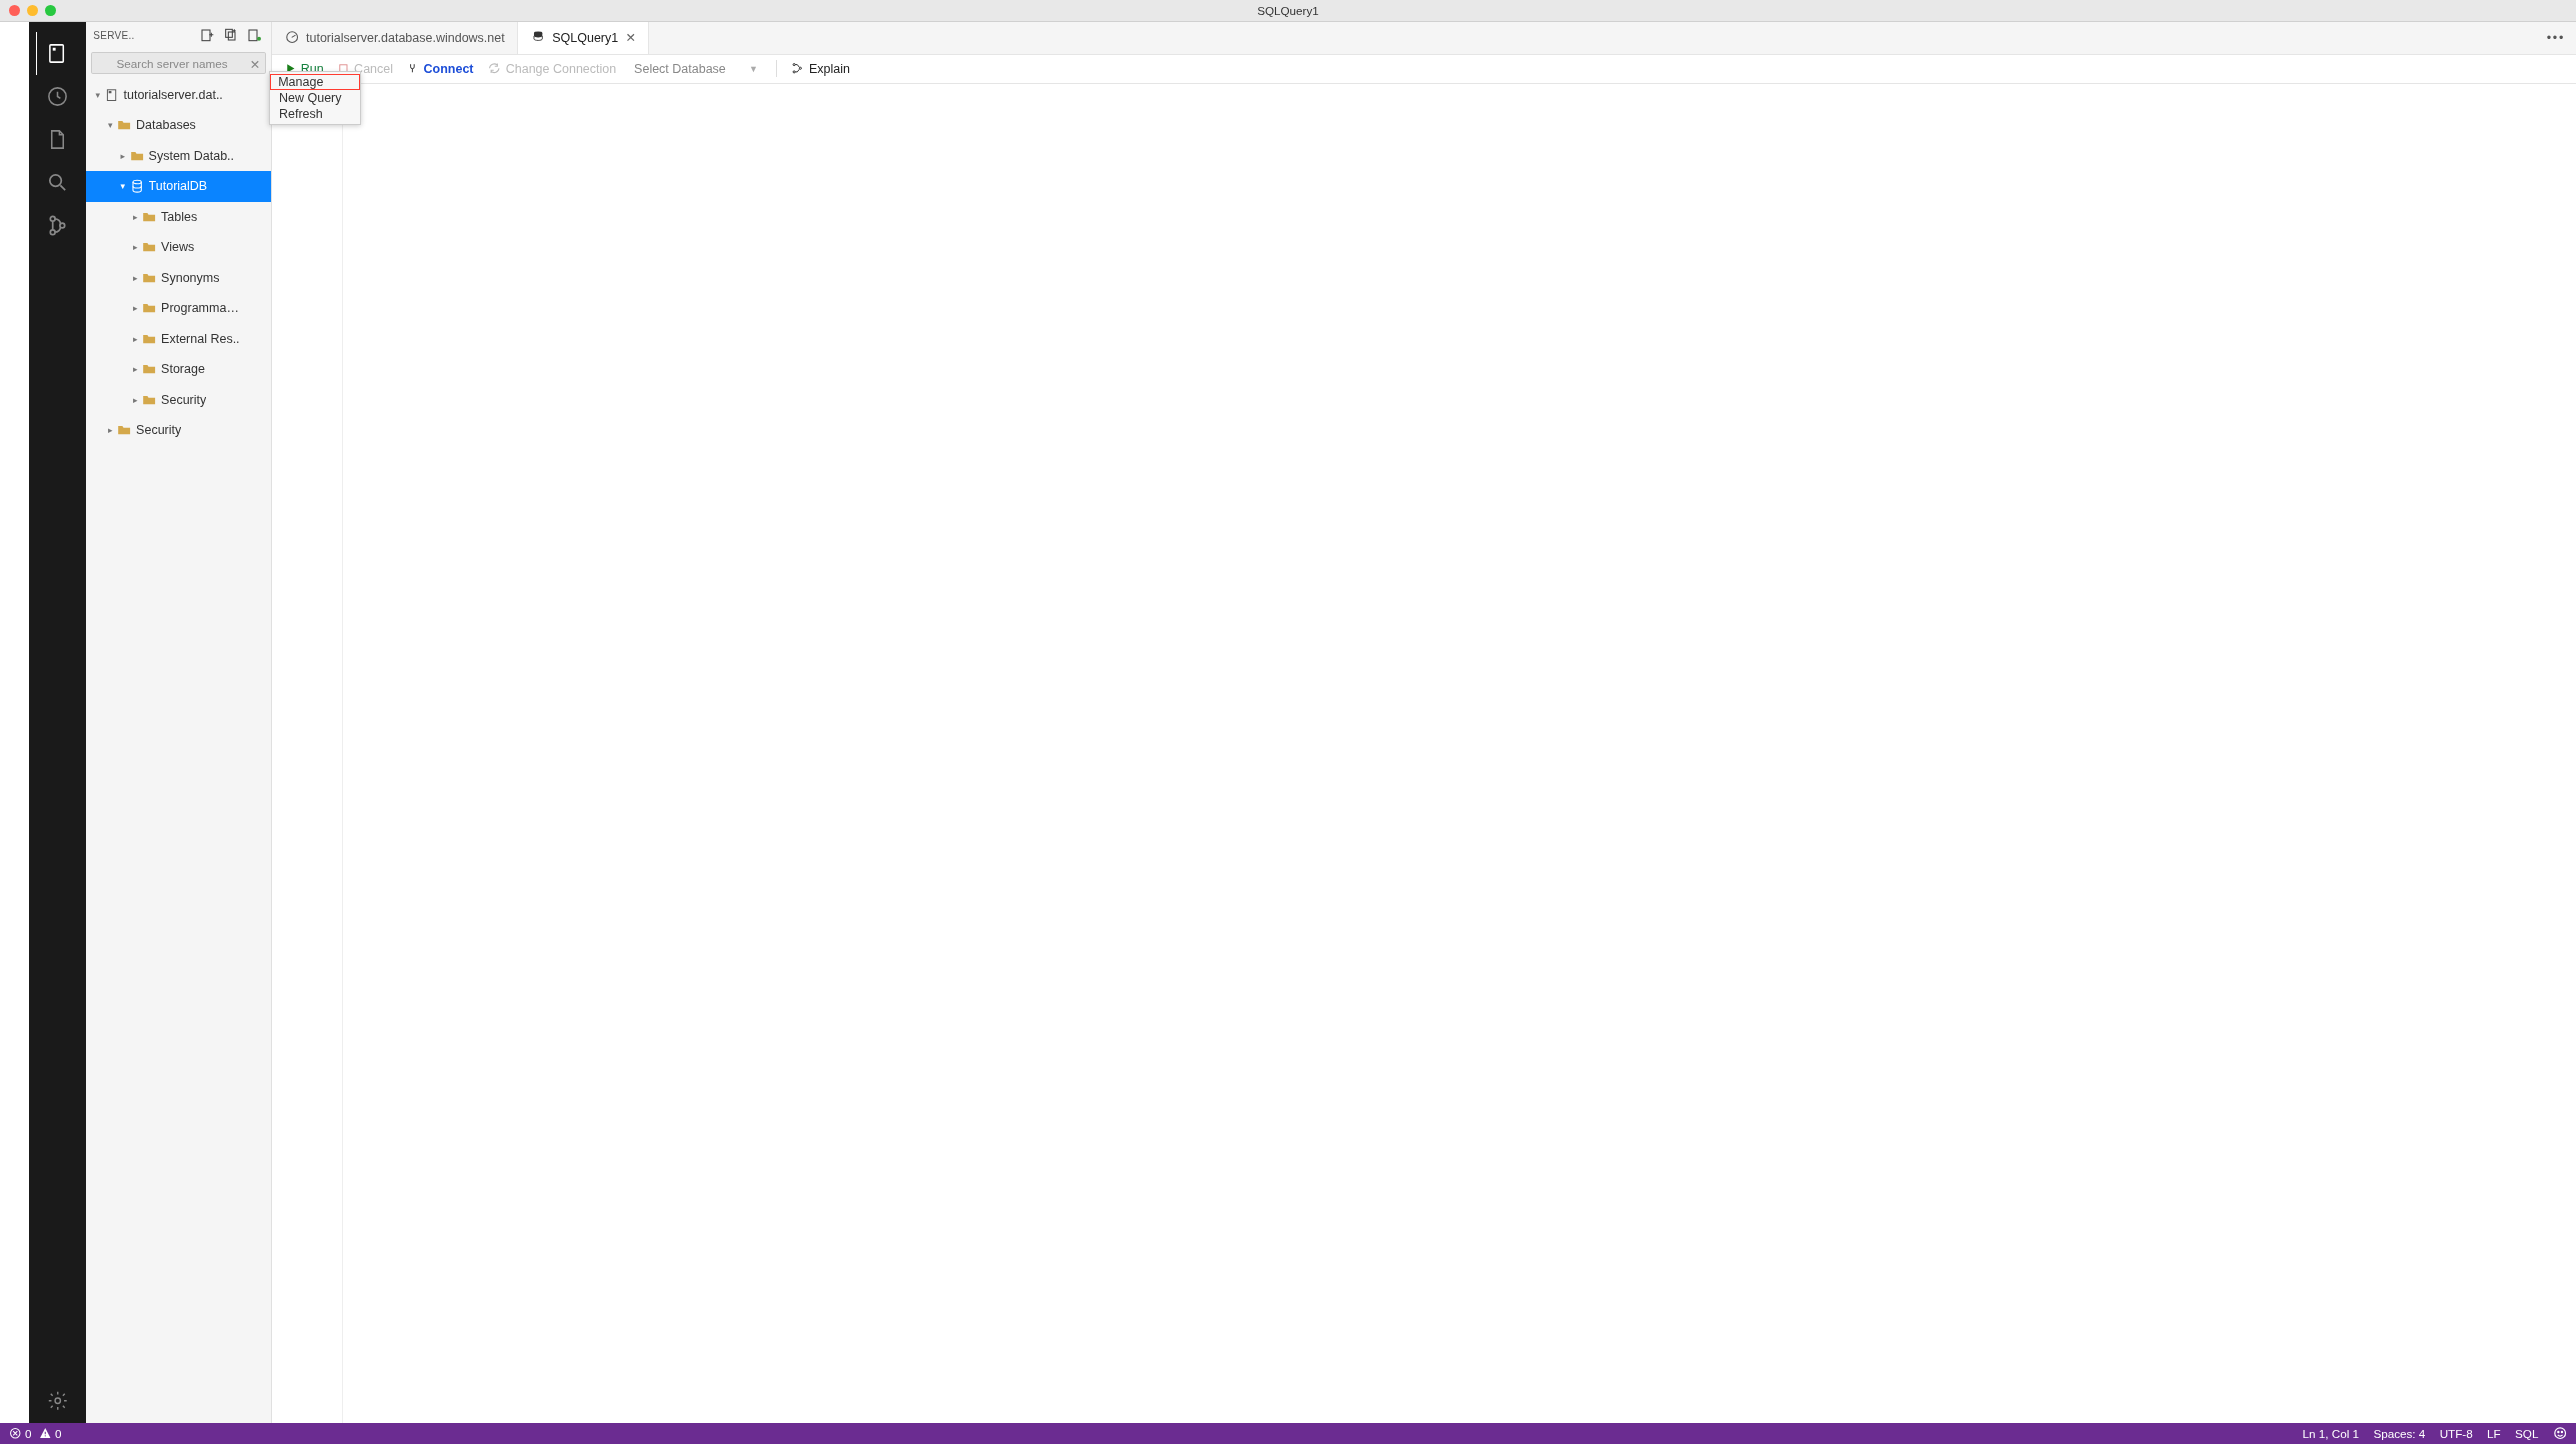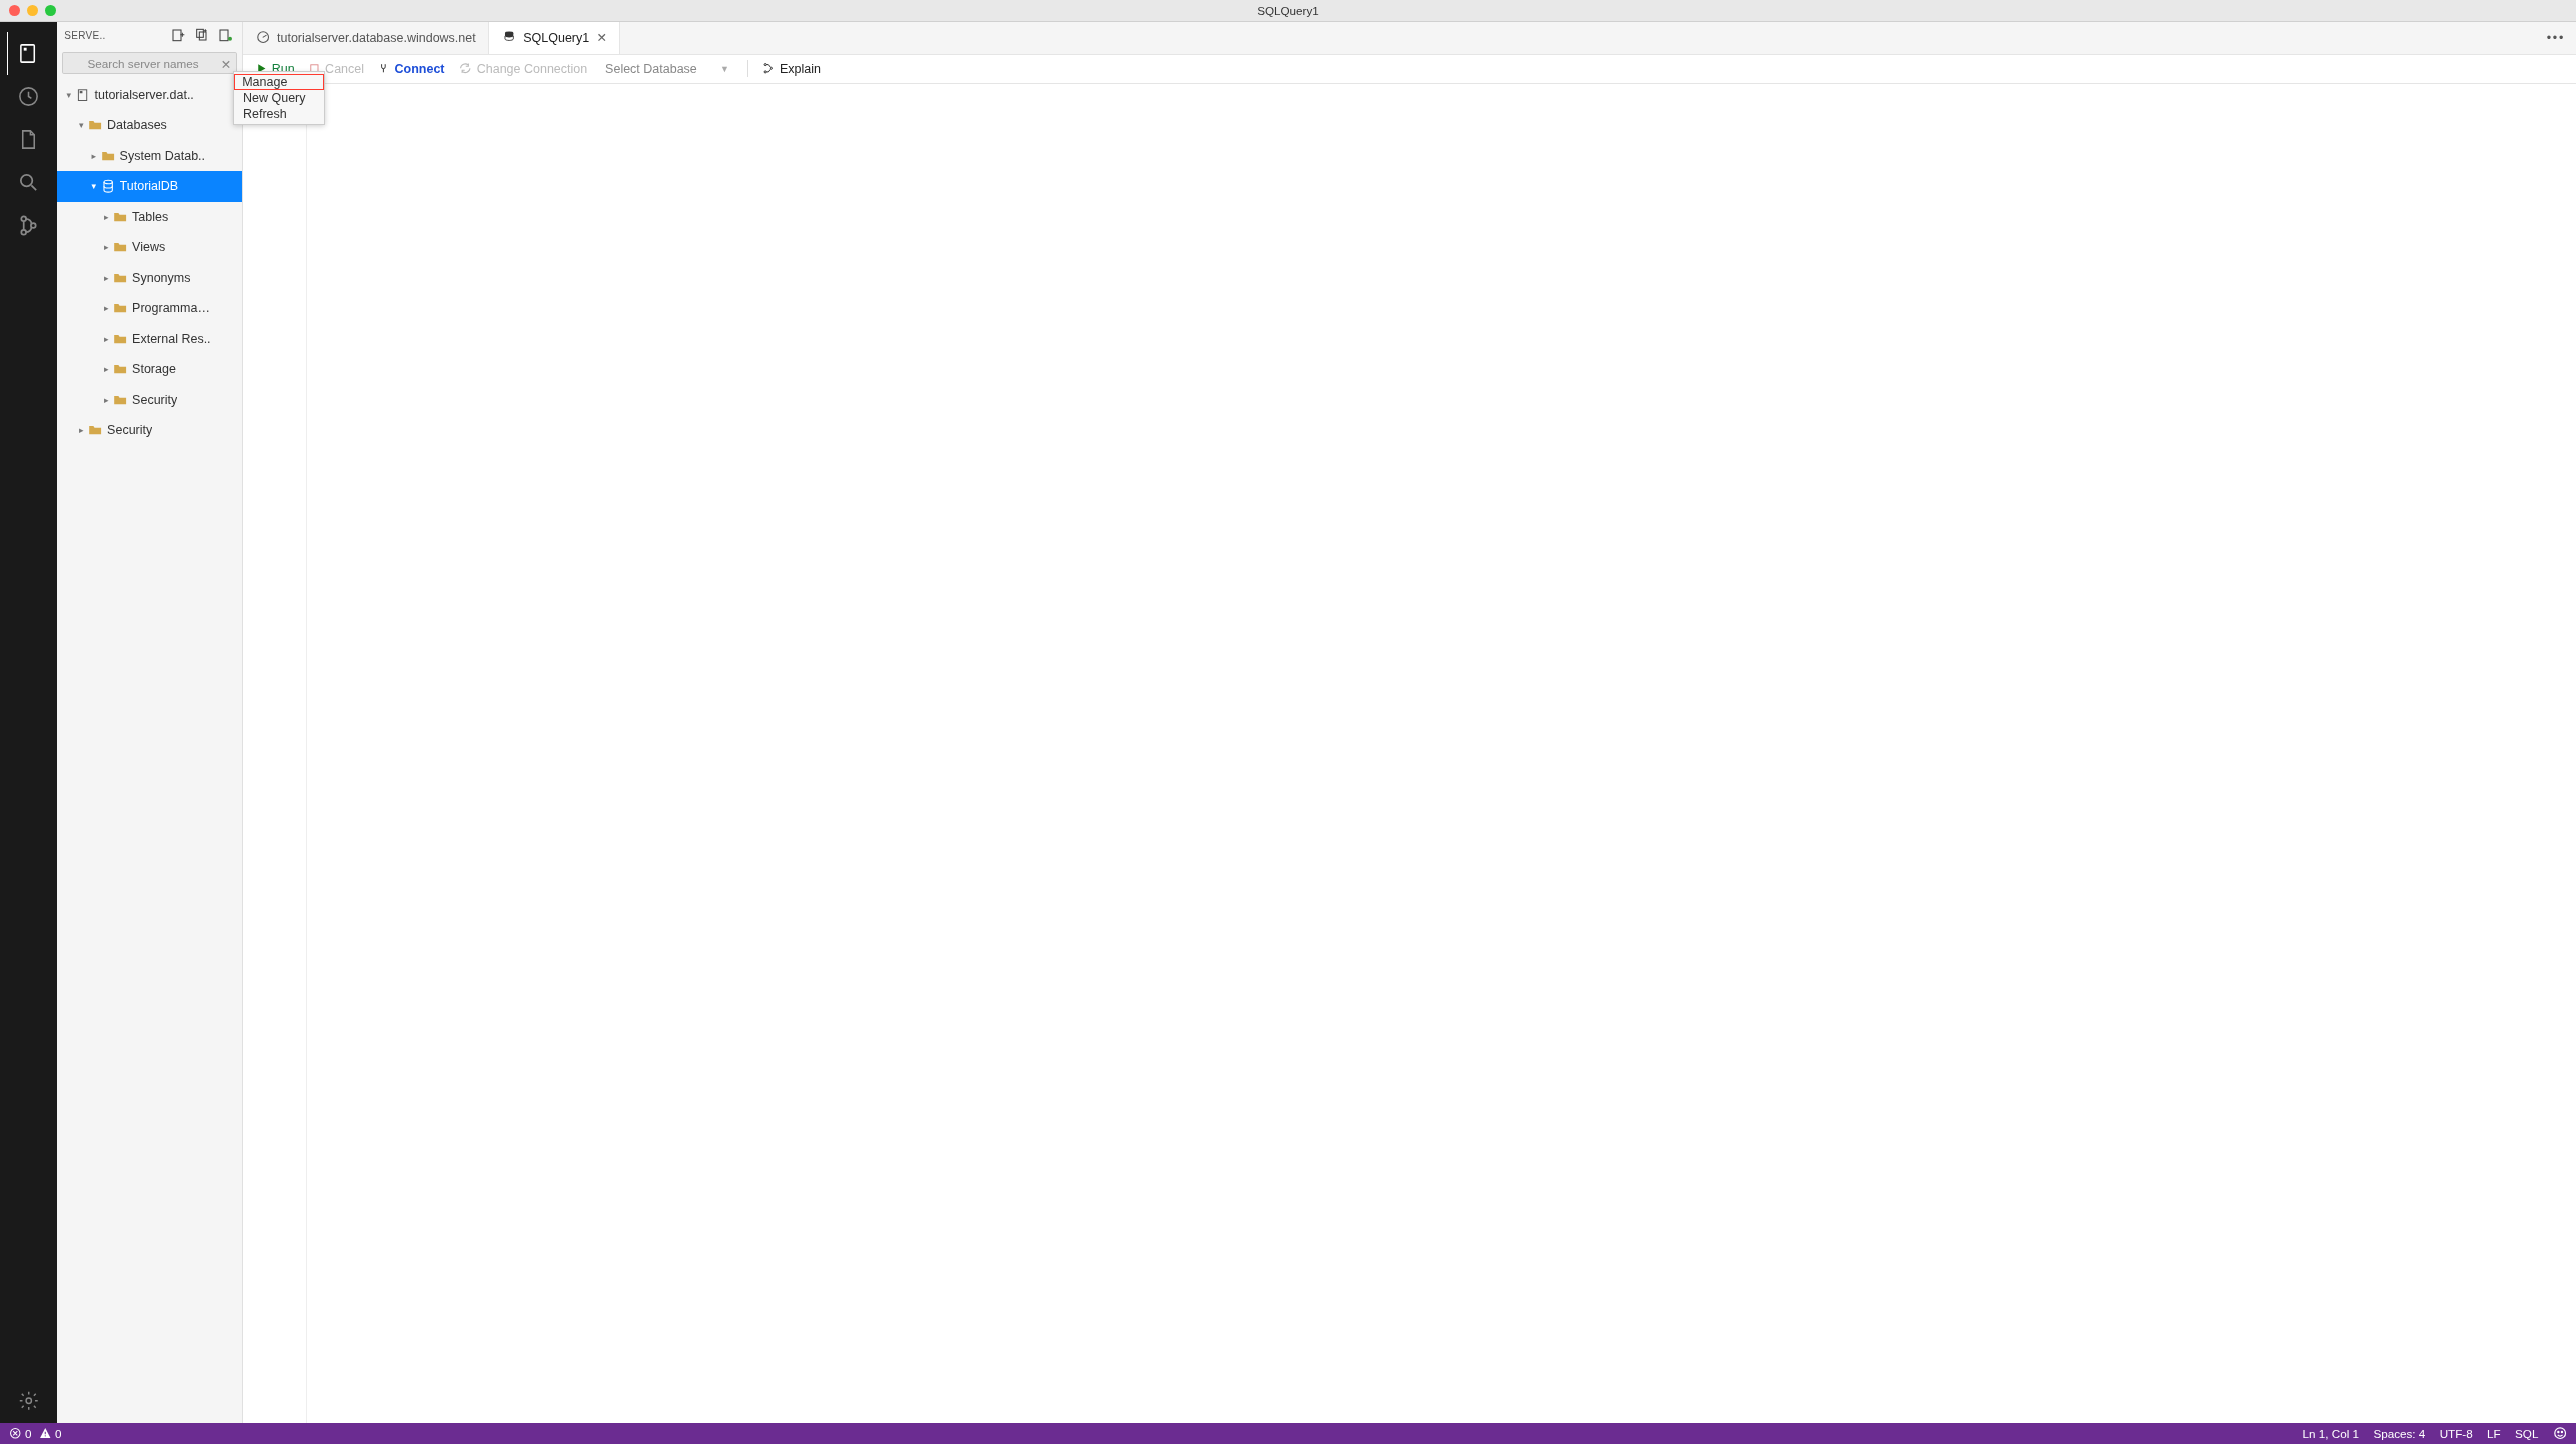--- a/index.html
+++ b/index.html
@@ -9,21 +9,21 @@
   
   .titlebar { height: 21.5px; display: flex; align-items: center; background: #e8e8e8; border-bottom: 0.9px solid #d0d0d0; position: relative; }
   .traffic-lights { display: flex; gap: 7.2px; padding-left: 9px; }
   .traffic-light { width: 10.8px; height: 10.8px; border-radius: 50%; }
   .tl-red { background: #ff5f57; }
   .tl-yellow { background: #febc2e; }
   .tl-green { background: #28c840; }
   .title-text { position: absolute; left: 50%; transform: translateX(-50%); font-size: 11.7px; color: #333; }
 
   
-  .main { flex: 1; display: flex; min-height: 0; }
+  .main { flex: 1; display: flex; min-height: 0; padding-left: 29px; }
 
   
   .activity-bar { width: 57px; background: #1a1a1a; display: flex; flex-direction: column; align-items: center; padding-top: 10.8px; }
   .activity-item { width: 43px; height: 43px; display: flex; align-items: center; justify-content: center; color: #888; cursor: pointer; }
   .activity-item.active { color: #fff; border-left: 1.8px solid #fff; }
   .activity-spacer { flex: 1; }
 
   
   .sidebar { width: 186px; background: #f5f5f5; border-right: 0.9px solid #e0e0e0; display: flex; flex-direction: column; }
   .sidebar-header { display: flex; align-items: center; padding: 5.4px 7.2px; gap: 5.4px; }
@@ -56,21 +56,21 @@
   .action-bar { display: flex; align-items: center; gap: 14.3px; padding: 5.4px 12.5px; border-bottom: 0.9px solid #e5e5e5; font-size: 12.5px; color: #555; }
   .ab-item { display: flex; align-items: center; gap: 5.4px; cursor: pointer; }
   .ab-run { color: #15803d; }
   .ab-cancel { color: #bbb; }
   .ab-connect { color: #1d4ed8; font-weight: bold; }
   .ab-change { color: #bbb; }
   .ab-select { color: #888; padding: 1.8px 50px 1.8px 3.6px; border-right: 0.9px solid #ddd; position: relative; }
   .ab-select-caret { position:absolute; right: 18px; top: 50%; transform: translateY(-50%); color:#aaa; font-size:9px;}
   .ab-explain { color: #222; justify-content: flex-end; }
 
-  .editor-body { flex: 1; display: flex; position: relative; }
+  .editor-body { flex: 1; display: flex; position: relative; margin-left: 7px; }
   .gutter { width: 63px; text-align: right; padding: 5.4px 10.8px 0 0; color: #2b91af; font-family: Menlo, Consolas, monospace; font-size: 11.7px; background: #fff; }
   .code { flex: 1; border-left: 0.9px solid #eee; padding: 5.4px 7.2px; font-family: Menlo, Consolas, monospace; font-size: 11.7px; }
 
   
   .context-menu { position: absolute; background: #f7f7f7; border: 0.9px solid #ccc; box-shadow: 0 1.8px 5.4px rgba(0,0,0,0.2); padding: 1.8px 0; z-index: 10; font-size: 12.5px; }
   .context-item { padding: 0.9px 18px 0.9px 9px; cursor: pointer; white-space: nowrap; }
   .context-item.highlighted { border: 1.8px solid #ff3b30; padding: 0 16px 0 7.2px; }
 
   
   .status-bar { height: 21.5px; background: #6b2c91; color: #fff; display: flex; align-items: center; font-size: 11.7px; padding: 0 9px; }

